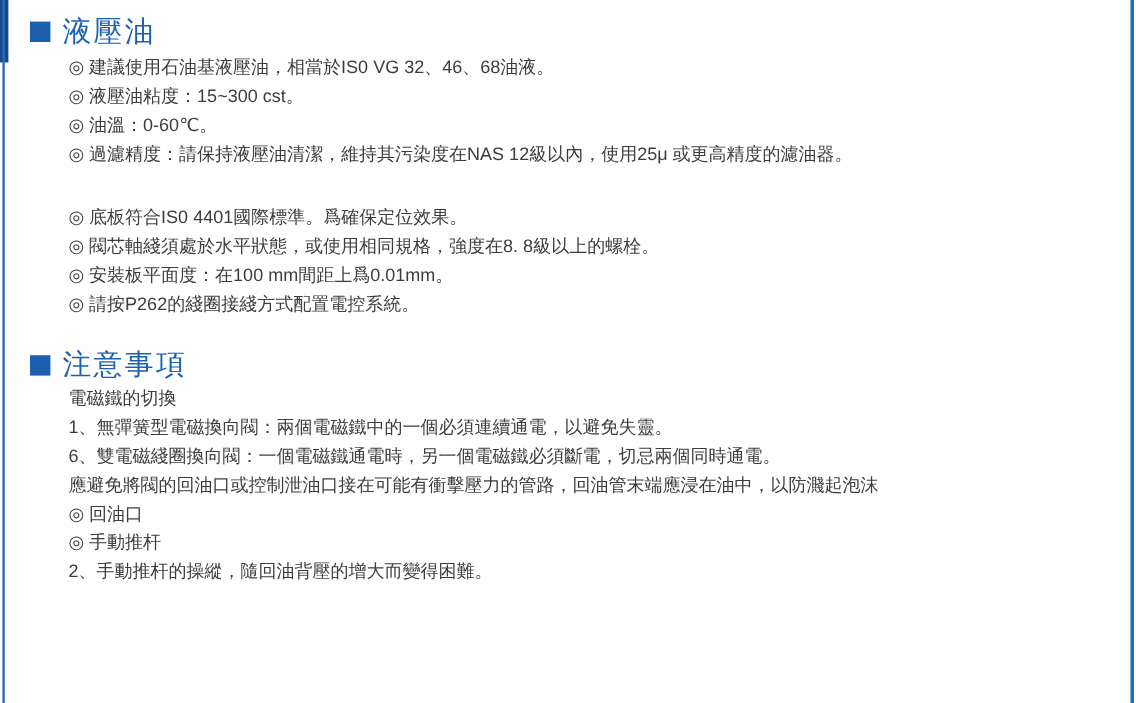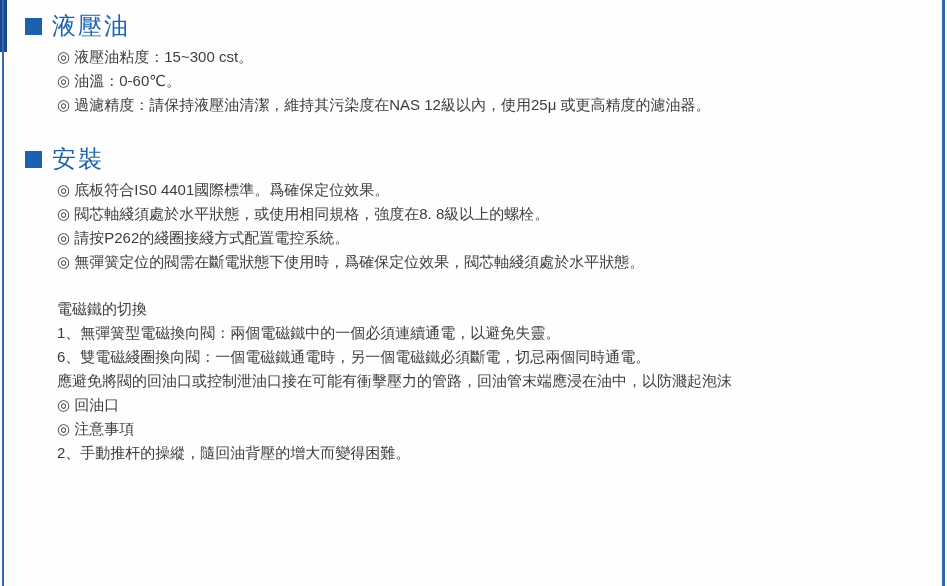--- a/index.html
+++ b/index.html
@@ -38,45 +38,46 @@
   <div class="right-rule"></div>
 
   <div class="content">
 
     <section class="sec-oil">
       <div class="sec-header">
         <span class="sq"></span>
         <h2 class="sec-title">液壓油</h2>
       </div>
       <div class="lines">
+        <p class="ln">◎ 建議使用石油基液壓油，相當於IS0 VG 32、46、68油液。</p>
         <p class="ln">◎ 液壓油粘度：15~300 cst。</p>
         <p class="ln">◎ 油溫：0-60℃。</p>
         <p class="ln">◎ 過濾精度：請保持液壓油清潔，維持其污染度在NAS 12級以內，使用25μ 或更高精度的濾油器。</p>
       </div>
     </section>
 
     <section class="sec-install">
-      <div class="sec-header">
-        <span class="sq"></span>
-        <h2 class="sec-title">安裝</h2>
-      </div>
       <div class="lines">
         <p class="ln">◎ 底板符合IS0 4401國際標準。爲確保定位效果。</p>
         <p class="ln">◎ 閥芯軸綫須處於水平狀態，或使用相同規格，強度在8. 8級以上的螺栓。</p>
+        <p class="ln">◎ 安裝板平面度：在100 mm間距上爲0.01mm。</p>
         <p class="ln">◎ 請按P262的綫圈接綫方式配置電控系統。</p>
-        <p class="ln">◎ 無彈簧定位的閥需在斷電狀態下使用時，爲確保定位效果，閥芯軸綫須處於水平狀態。</p>
       </div>
     </section>
 
     <section class="sec-notes">
+      <div class="sec-header">
+        <span class="sq"></span>
+        <h2 class="sec-title">注意事項</h2>
+      </div>
       <div class="lines">
         <p class="ln">電磁鐵的切換</p>
         <p class="ln">1、無彈簧型電磁換向閥：兩個電磁鐵中的一個必須連續通電，以避免失靈。</p>
         <p class="ln">6、雙電磁綫圈換向閥：一個電磁鐵通電時，另一個電磁鐵必須斷電，切忌兩個同時通電。</p>
         <p class="ln">應避免將閥的回油口或控制泄油口接在可能有衝擊壓力的管路，回油管末端應浸在油中，以防濺起泡沫</p>
         <p class="ln">◎ 回油口</p>
-        <p class="ln">◎ 注意事項</p>
+        <p class="ln">◎ 手動推杆</p>
         <p class="ln">2、手動推杆的操縱，隨回油背壓的增大而變得困難。</p>
       </div>
     </section>
 
   </div>
 </div>
 
 </body></html>

